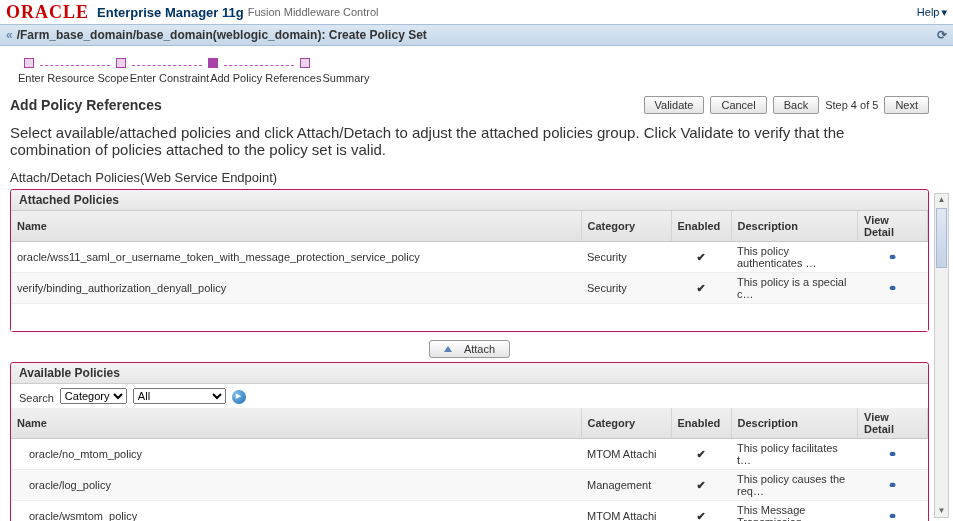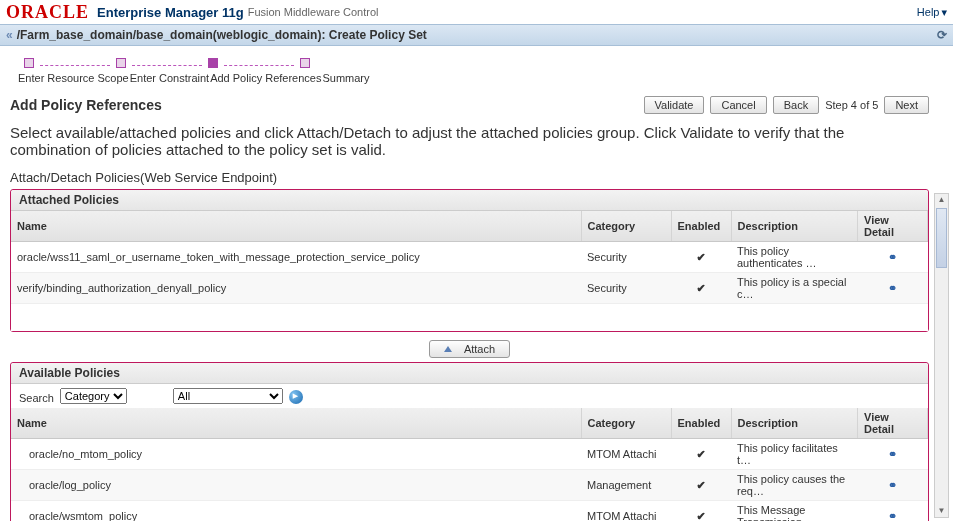--- a/index.html
+++ b/index.html
@@ -179,21 +179,21 @@
     </div>
   </div>
 
   <div class="panel available">
     <div class="panel-header">Available Policies</div>
     <div class="searchbar">
       <span>Search</span>
       <select>
         <option>Category</option>
       </select>
-      <select style="width:110px;margin-left:40px;">
+      <select style="width:93px;">
         <option>All</option>
       </select>
       <span class="go-icon"></span>
     </div>
     <table class="grid">
       <thead>
         <tr>
           <th class="col-name">Name</th>
           <th class="col-category">Category</th>
           <th class="col-enabled">Enabled</th>

